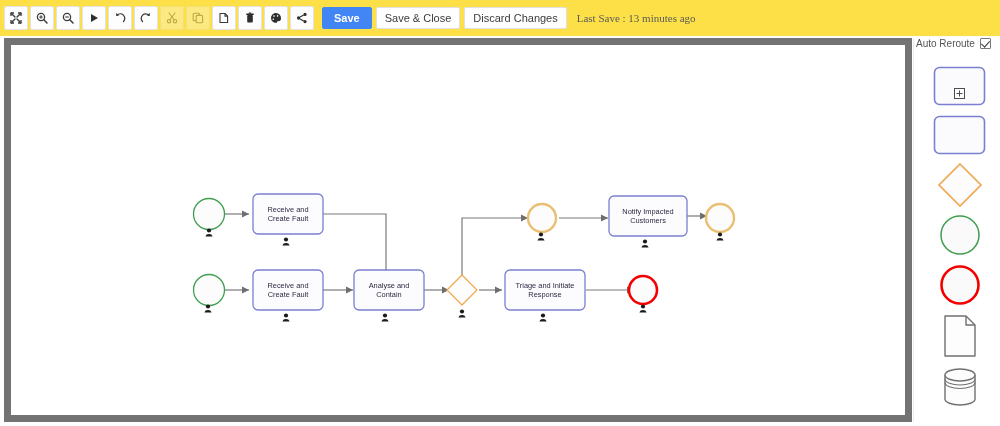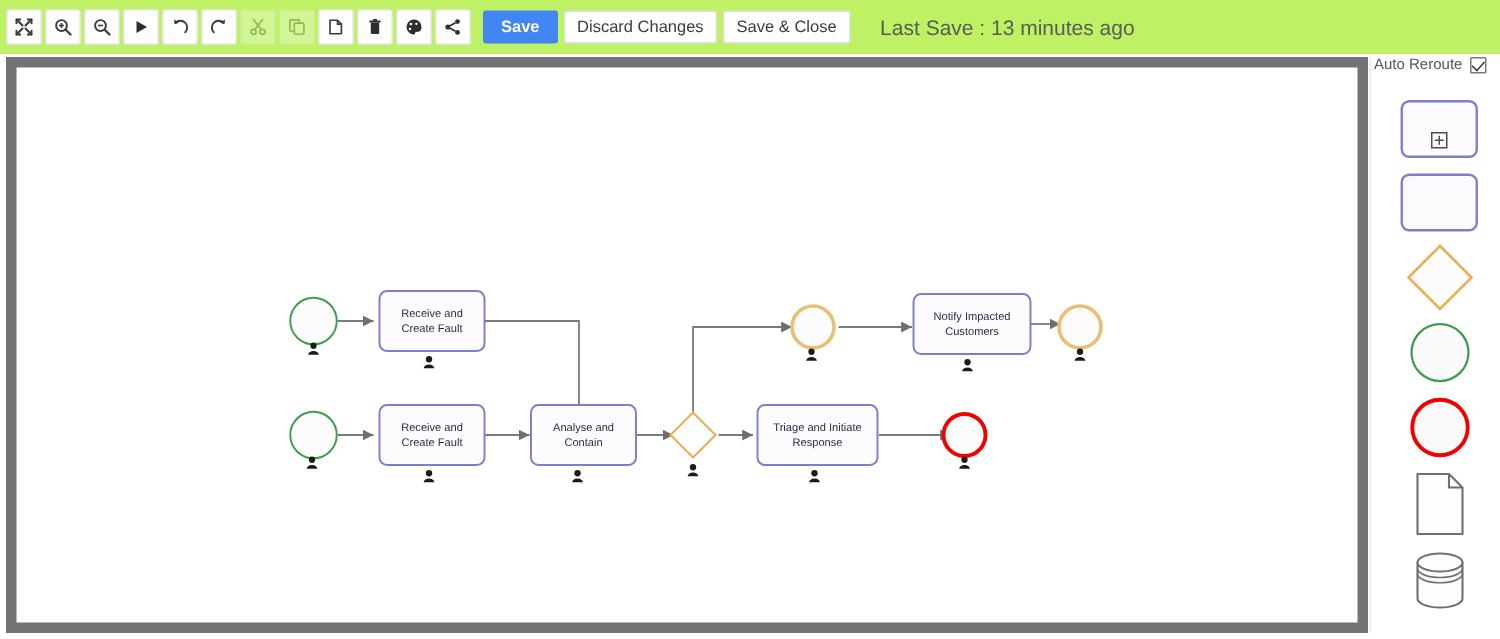--- a/index.html
+++ b/index.html
@@ -19,21 +19,21 @@
   
   #toolbar {
     position: absolute;
     left: 0; top: 0;
     width: 1000px; height: 36px;
     display: flex;
     align-items: center;
     gap: 0;
     padding-left: 4px;
     box-sizing: border-box;
-    background: #bef264;
+    background: #fde047;
   }
   .tb-btn {
     width: 24px; height: 24px;
     margin-right: 2px;
     border: 1px solid #e2e2e2;
     border-radius: 2px;
     background: #fdfdfd;
     display: flex;
     align-items: center;
     justify-content: center;
@@ -61,24 +61,25 @@
     white-space: nowrap;
   }
   .txt-btn.primary {
     background: #4285f4;
     border-color: #4285f4;
     color: #ffffff;
     font-weight: bold;
     padding: 0 11px;
   }
   #last-save {
-    font-size: 14px;
+    font-size: 11px;
     color: #5a5a5a;
-    margin-left: 16px;
+    margin-left: 6px;
     white-space: nowrap;
+    font-family: Liberation Serif, serif;
   }
 
   
   #canvas {
     position: absolute;
     left: 4px; top: 38px;
     width: 908px; height: 384px;
     border: 7px solid #737373;
     background: #ffffff;
     box-sizing: border-box;
@@ -238,22 +239,22 @@
         <circle cx="9" cy="2.4" r="1.6" fill="#2e2e2e"></circle>
         <circle cx="9" cy="9.6" r="1.6" fill="#2e2e2e"></circle>
         <circle cx="2.6" cy="6" r="1.7" fill="#2e2e2e"></circle>
         <path d="M4 5.1 L7.7 3.1 M4 6.9 L7.7 8.9" stroke="#2e2e2e" stroke-width="1.1"></path>
       </svg>
     </div>
 
     <div class="tb-sep"></div>
 
     <div class="txt-btn primary">Save</div>
+    <div class="txt-btn">Save &amp; Close</div>
     <div class="txt-btn">Discard Changes</div>
-    <div class="txt-btn">Save &amp; Close</div>
     <div id="last-save">Last Save : 13 minutes ago</div>
   </div>
 
   <div id="canvas">
     <svg width="906" height="382" viewBox="0 0 906 382">
       <defs>
         <marker id="arrow" markerWidth="7" markerHeight="7" refX="6" refY="3" orient="auto">
           <path d="M0,0 L6,3 L0,6 Z" fill="#6e6e6e"></path>
         </marker>
       </defs>

